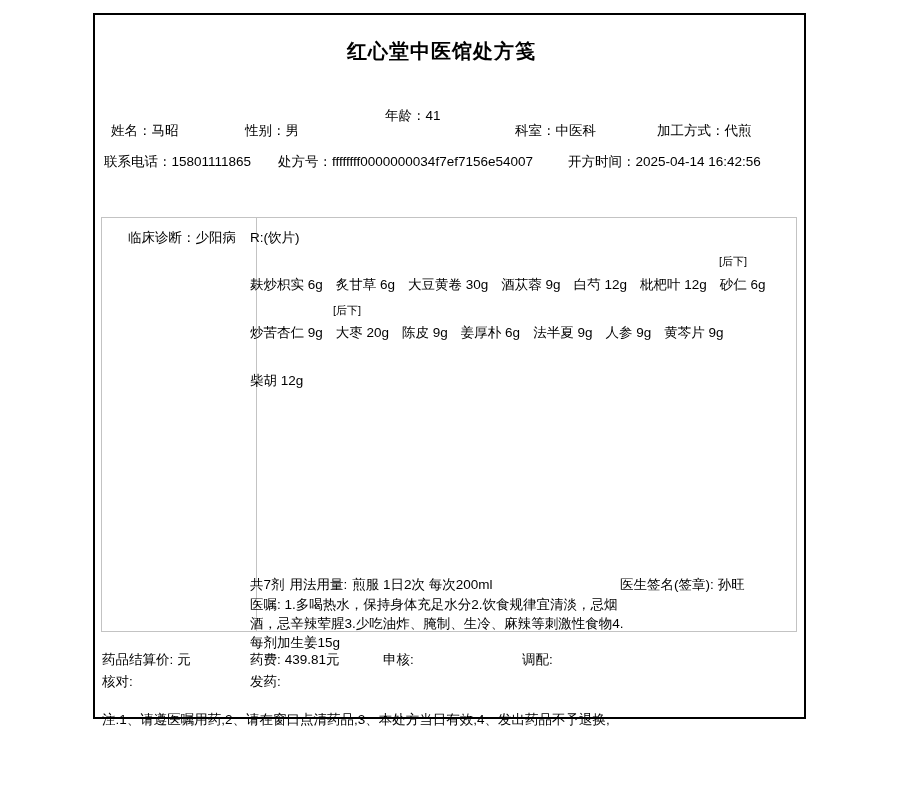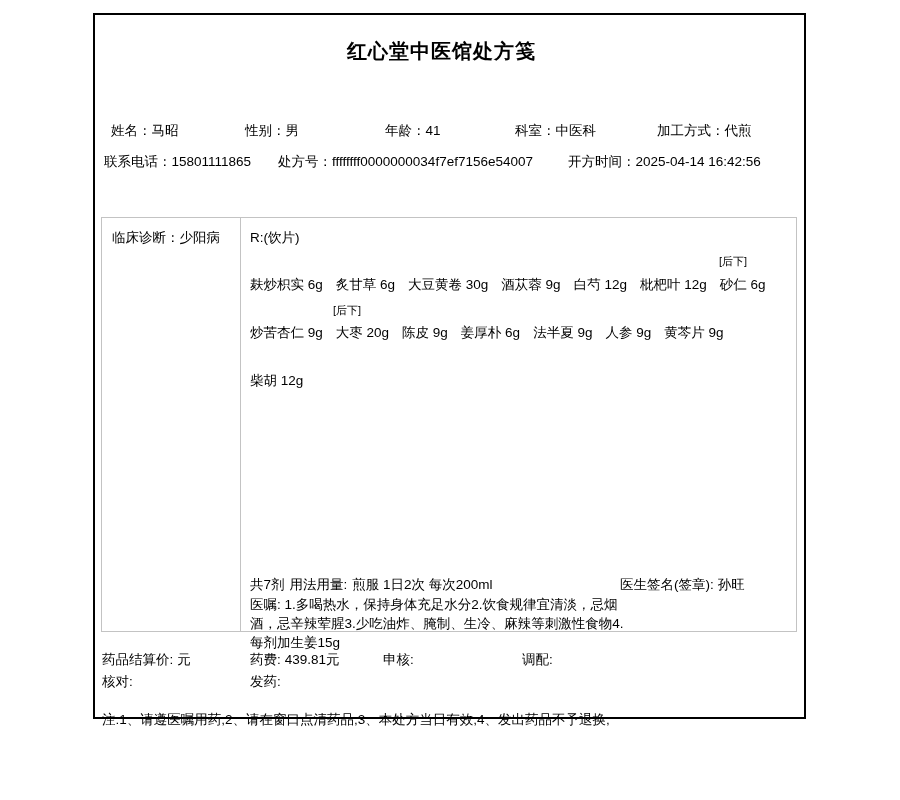--- a/index.html
+++ b/index.html
@@ -16,21 +16,21 @@
   .title{
     position:absolute;left:0;right:16px;top:23px;text-align:center;
     font-size:20px;font-weight:bold;letter-spacing:1px;
   }
   .fs{font-size:13.5px;}
   .rxbox{
     position:absolute;left:6px;top:202px;width:696px;height:415px;
     border:1px solid #c3c3c3;box-sizing:border-box;background:#fff;
   }
   .diagcell{
-    position:absolute;left:0;top:0;bottom:0;width:139px;
+    position:absolute;left:16px;top:0;bottom:0;width:139px;
     border-right:1px solid #c3c3c3;box-sizing:border-box;
   }
   .ann{font-size:11px;padding-left:40px;}
   .herbline{display:flex;gap:13px;}
   .advice{
     position:absolute;left:148px;top:377px;width:378px;
     font-size:13.5px;line-height:19px;white-space:normal;
   }
   .val{margin-left:4px;}
   .usagepart{margin-right:5px;}
@@ -42,21 +42,21 @@
   <div class="page">
 
     <div class="title">红心堂中医馆处方笺</div>
 
     <div class="abs fs" style="left:16px;top:107px;">
       <span>姓名：</span><span>马昭</span>
     </div>
     <div class="abs fs" style="left:150px;top:107px;">
       <span>性别：</span><span>男</span>
     </div>
-    <div class="abs fs" style="left:290px;top:107px;">
+    <div class="abs fs" style="left:290px;top:92px;">
       <span>年龄：</span><span>41</span>
     </div>
     <div class="abs fs" style="left:420px;top:107px;">
       <span>科室：</span><span>中医科</span>
     </div>
     <div class="abs fs" style="left:562px;top:107px;">
       <span>加工方式：</span><span>代煎</span>
     </div>
 
     <div class="abs fs" style="left:9px;top:138px;">

